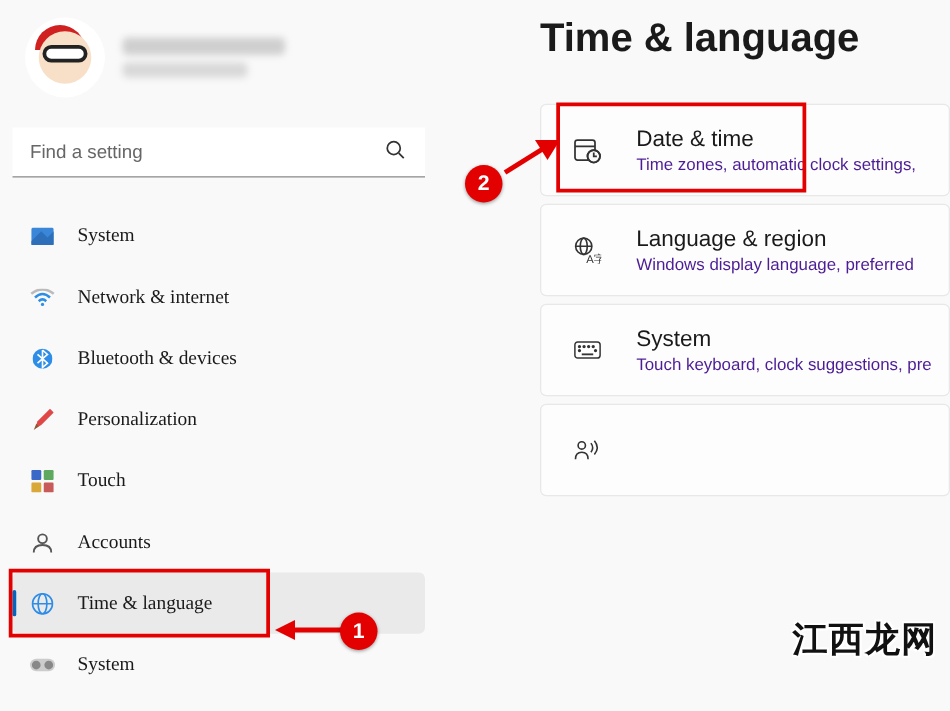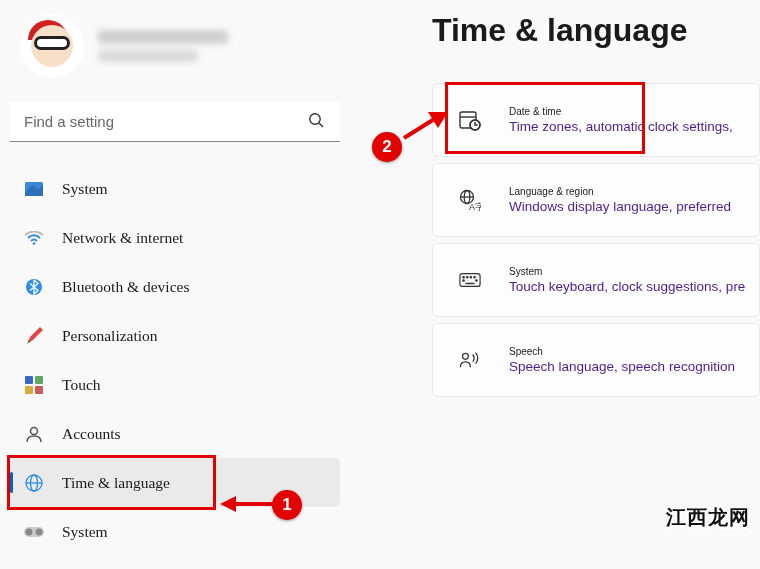--- a/index.html
+++ b/index.html
@@ -160,21 +160,21 @@
     .card-icon {
       width: 22px;
       height: 22px;
       display: flex;
       align-items: center;
       justify-content: flex-start;
       color: #333;
       flex-shrink: 0;
     }
     .card-text { display: flex; flex-direction: column; gap: 2px; overflow: hidden; }
-    .card-title { font-size: 10px; white-space: nowrap; }
+    .card-title { font-size: 18px; white-space: nowrap; }
     .card-desc { font-size: 13.5px; color: #4c1d95; white-space: nowrap; }
     .annot-arrow {
       position: absolute;
       z-index: 20;
     }
     .annot-badge {
       width: 30px;
       height: 30px;
       border-radius: 50%;
       background: #e30000;
@@ -185,21 +185,21 @@
       font-size: 17px;
       font-weight: 700;
       box-shadow: 0 1px 3px rgba(0,0,0,0.4);
       position: absolute;
       z-index: 21;
     }
     .watermark {
       position: absolute;
       right: 10px;
       bottom: 38px;
-      font-size: 20px;
+      font-size: 28px;
       font-weight: 800;
       font-family: "Microsoft YaHei", "SimHei", sans-serif;
       color: #111;
       text-shadow:
         -1.5px -1.5px 0 #fff,
          1.5px -1.5px 0 #fff,
         -1.5px  1.5px 0 #fff,
          1.5px  1.5px 0 #fff;
       letter-spacing: 1px;
     }
@@ -383,24 +383,20 @@
 
       <div class="card">
         <span class="card-icon">
           <svg width="24" height="20" viewBox="0 0 24 20" fill="none" stroke="#333" stroke-width="1.4">
               <circle cx="7" cy="6" r="3.2"></circle>
               <path d="M1.5 18 Q1.5 12 7 12 Q12.5 12 12.5 18"></path>
               <path d="M15 4 Q18 8 15 12"></path>
               <path d="M18 2 Q23 8 18 14"></path>
             </svg>
         </span>
-        <div class="card-text">
-          <div class="card-title">Speech</div>
-          <div class="card-desc">Speech language, speech recognition</div>
-        </div>
       </div>
 
     </div>
   </div>
 </div>
 
 <svg class="annot-arrow" style="left:218px;top:492px;" width="60" height="24" viewBox="0 0 60 24">
   <line x1="58" y1="12" x2="14" y2="12" stroke="#e30000" stroke-width="4"></line>
   <polygon points="2,12 18,4 18,20" fill="#e30000"></polygon>
 </svg>

